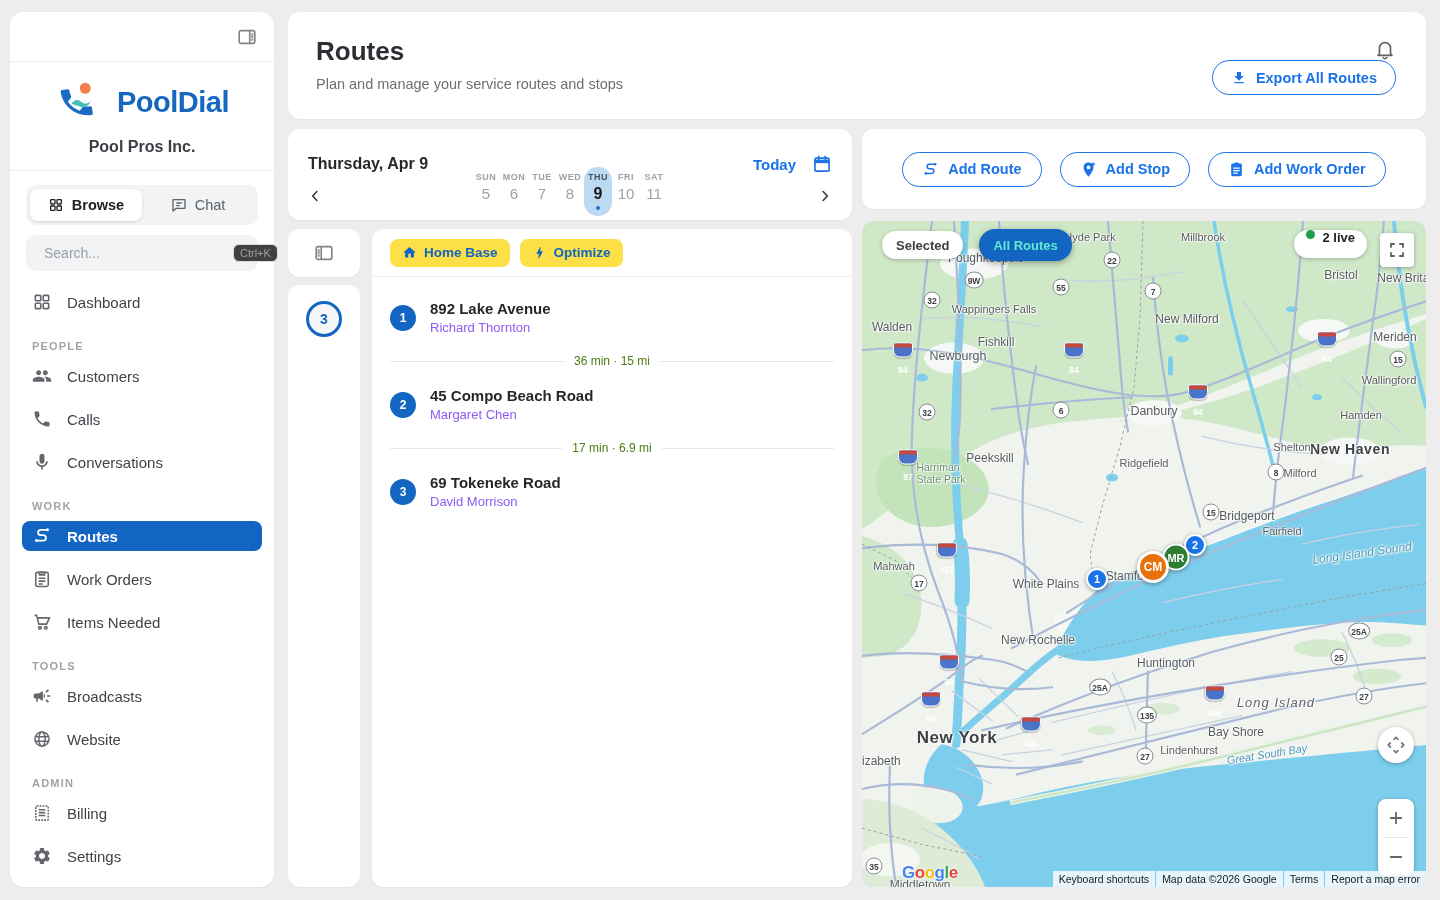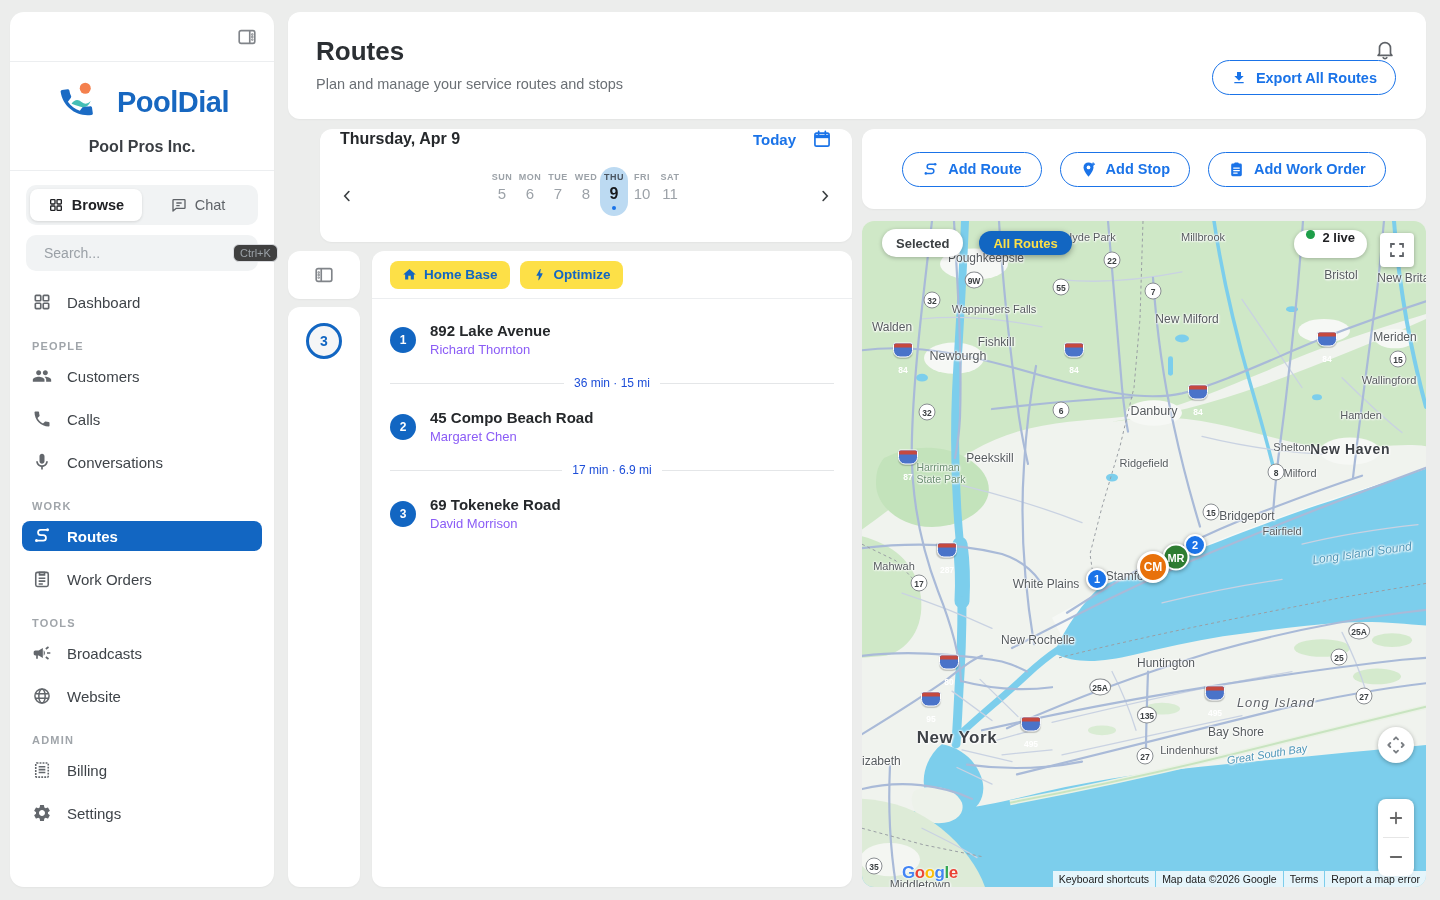--- a/index.html
+++ b/index.html
@@ -44,21 +44,21 @@
   .export-btn { position:absolute; right:30px; top:48px; height:35px; border:1.5px solid #1A73E8; border-radius:18px; display:flex; align-items:center; gap:9px; padding:0 18px; color:#1A73E8; font-size:14.5px; font-weight:700; background:#fff; cursor:pointer; }
   .export-btn .icon { width:16px; height:16px; }
   .bell-wrap { position:absolute; right:18px; top:14px; width:46px; height:46px; border-radius:50%; background:#fff; display:flex; align-items:center; justify-content:center; cursor:pointer; }
   .bell-wrap .icon { width:22px; height:22px; color:#5F6368; }
 
   .content-row { flex:1; display:flex; gap:10px; }
   .left-col { width:564px; display:flex; flex-direction:column; gap:9px; }
   .right-col { flex:1; display:flex; flex-direction:column; gap:12px; }
 
   
-  .date-card { height:113px; position:relative; padding:0 20px 0;margin-left:32px; }
+  .date-card { height:91px; position:relative; padding:25px 20px 0; }
   .date-top { display:flex; align-items:center; }
   .date-label { font-size:16px; font-weight:700; color:#26292C; }
   .date-top .spacer { flex:1; }
   .today-link { color:#1A73E8; font-size:15px; font-weight:600; cursor:pointer; margin-right:16px; }
   .cal-ic { width:20px; height:20px; color:#1A73E8; cursor:pointer; }
   .days-row { position:absolute; left:0; right:0; top:34px; height:56px; display:flex; align-items:center; justify-content:center; }
   .chev { position:absolute; top:24px; width:18px; height:18px; color:#3C4043; cursor:pointer; }
   .chev.l { left:18px; } .chev.r { right:18px; }
   .day { width:28px; display:flex; flex-direction:column; align-items:center; padding:5px 0 6px; border-radius:14px; cursor:pointer; }
   .day .dow { font-size:9px; font-weight:700; letter-spacing:.5px; color:#9CA2A8; }
@@ -79,21 +79,21 @@
   .list-head { height:48px; display:flex; align-items:center; gap:10px; padding:0 18px; border-bottom:1px solid #ECEEF0; }
   .chip { height:28px; background:#fde047; border-radius:8px; display:flex; align-items:center; gap:7px; padding:0 12px; color:#1266C2; font-size:13.5px; font-weight:700; cursor:pointer; }
   .chip .icon { width:15px; height:15px; }
   .stops { padding:10px 18px; }
   .stop-row { display:flex; align-items:center; gap:14px; padding:13px 0; cursor:pointer; }
   .stop-num { width:26px; height:26px; border-radius:50%; background:#1266C2; color:#fff; font-size:12px; font-weight:700; display:flex; align-items:center; justify-content:center; flex:none; }
   .stop-addr { font-size:15px; font-weight:700; color:#25282B; }
   .stop-cust { font-size:13px; color:#8b5cf6; margin-top:3px; }
   .leg-row { display:flex; align-items:center; gap:10px; margin:6px 0; }
   .leg-row .line { flex:1; height:1px; background:#E4E6E8; }
-  .leg-row .leg-txt { font-size:12px; color:#1d4ed8; white-space:nowrap; }
+  .leg-row .leg-txt { font-size:12px; color:#4d7c0f; white-space:nowrap; }
 
   
   .actions-card { height:80px; display:flex; align-items:center; justify-content:center; gap:18px; }
   .action-btn { height:35px; border:1.5px solid #1A73E8; border-radius:18px; background:#fff; display:flex; align-items:center; gap:9px; padding:0 19px; color:#1A73E8; font-size:14.5px; font-weight:700; cursor:pointer; }
   .action-btn .icon { width:17px; height:17px; }
 
   
   .map-card { flex:1; position:relative; overflow:hidden; border-radius:12px; background:#E8EDE6; }
   .map-canvas { position:absolute; inset:0; width:100%; height:100%; }
   .map-layer { position:absolute; inset:0; pointer-events:none; }
@@ -104,21 +104,21 @@
   .mlabel.park { color:#6C8F72; }
   .shield { position:absolute; transform:translate(-50%,-50%); z-index:2; display:flex; align-items:center; justify-content:center; }
   .shield.c { min-width:17px; height:17px; padding:0 2px; border-radius:50%; background:#fff; border:1.5px solid #8A8E92; color:#3C4043; font-size:8.5px; font-weight:700; }
   .shield.i { min-width:20px; height:15px; padding:0 2px; border-radius:2px 2px 7px 7px; background:#4A73C9; border:1px solid #fff; color:#fff; font-size:8.5px; font-weight:700; position:absolute; box-shadow:0 1px 1px rgba(0,0,0,.2); }
   .shield.i::before { content:""; position:absolute; top:0; left:0; right:0; height:4px; background:#C5493F; border-radius:2px 2px 0 0; }
   .shield.i span { position:relative; top:19px; }
   .marker { position:absolute; transform:translate(-50%,-50%); border-radius:50%; color:#fff; font-weight:700; display:flex; align-items:center; justify-content:center; border:2px solid #fff; box-shadow:0 1px 4px rgba(0,0,0,.4); z-index:4; cursor:pointer; }
   .map-btns { position:absolute; left:20px; top:8px; display:flex; align-items:center; gap:16px; z-index:5; }
   .map-mode { border-radius:17px; display:flex; align-items:center; padding:0 14px; font-size:13px; cursor:pointer; }
   .map-mode.off { background:#fff; height:28px; color:#3C4043; font-weight:600; box-shadow:0 1px 4px rgba(0,0,0,.25); }
-  .map-mode.on { background:#1266C2; height:24px; color:#fde047; font-weight:700; box-shadow:0 2px 6px rgba(0,0,0,.35); }
+  .map-mode.on { background:#1266C2; height:32px; color:#5eead4; font-weight:700; box-shadow:0 2px 6px rgba(0,0,0,.35); }
   .live-badge { position:absolute; right:59px; top:9px; height:28px; background:#fff; border-radius:14px; display:flex; gap:7px; padding:0 12px; font-size:13px; font-weight:600; color:#202124; box-shadow:0 1px 4px rgba(0,0,0,.25); z-index:5; }
   .live-dot { width:9px; height:9px; border-radius:50%; background:#1E9E4A; }
   .fs-btn { position:absolute; right:12px; top:12px; width:34px; height:34px; background:#fff; border-radius:4px; box-shadow:0 1px 4px rgba(0,0,0,.3); display:flex; align-items:center; justify-content:center; z-index:5; cursor:pointer; }
   .fs-btn .icon { width:18px; height:18px; color:#5F6368; }
   .pan-btn { position:absolute; right:12px; top:506px; width:36px; height:36px; border-radius:50%; background:#fff; box-shadow:0 1px 4px rgba(0,0,0,.3); display:flex; align-items:center; justify-content:center; z-index:5; cursor:pointer; }
   .pan-btn .icon { width:22px; height:22px; color:#7A7E83; }
   .zoom-ctl { position:absolute; right:12px; top:578px; width:36px; background:#fff; border-radius:8px; box-shadow:0 1px 4px rgba(0,0,0,.3); z-index:5; overflow:hidden; }
   .zoom-ctl .zbtn { height:38px; display:flex; align-items:center; justify-content:center; color:#666; cursor:pointer; }
   .zoom-ctl .zdiv { height:1px; background:#E6E6E6; margin:0 5px; }
   .zoom-ctl svg { width:18px; height:18px; }
@@ -244,20 +244,30 @@
       </div>
       <div class="nav-item">
         <span class="icon">
           <svg viewBox="0 0 24 24" fill="none" stroke="currentColor" stroke-width="1.9">
             <rect x="4.5" y="4" width="15" height="17" rx="2"></rect>
             <path d="M9 4h6v3H9z"></path>
             <path d="M8 11h8M8 14.5h8M8 18h5"></path>
           </svg>
         </span>
         <span class="lbl">Work Orders</span>
+      </div>
+      <div class="nav-item">
+        <span class="icon">
+          <svg viewBox="0 0 24 24" fill="none" stroke="currentColor" stroke-width="1.9" stroke-linejoin="round">
+            <path d="M3 4h2.5l2.7 10.5h9.3L21 7H7"></path>
+            <circle cx="9.5" cy="19" r="1.6"></circle>
+            <circle cx="16.5" cy="19" r="1.6"></circle>
+          </svg>
+        </span>
+        <span class="lbl">Items Needed</span>
       </div>
       <div class="nav-heading">TOOLS</div>
       <div class="nav-item">
         <span class="icon">
           <svg viewBox="0 0 24 24" fill="currentColor">
             <path d="M18 11v2h4v-2h-4zm-2 6.61c.96.71 2.21 1.65 3.2 2.39.4-.53.8-1.07 1.2-1.6-.99-.74-2.24-1.68-3.2-2.4-.4.54-.8 1.08-1.2 1.61zM20.4 5.6c-.4-.53-.8-1.07-1.2-1.6-.99.74-2.24 1.68-3.2 2.4.4.53.8 1.07 1.2 1.6.96-.72 2.21-1.65 3.2-2.4zM4 9c-1.1 0-2 .9-2 2v2c0 1.1.9 2 2 2h1v4h2v-4h1l5 3V6L8 9H4zm11.5 3c0-1.33-.58-2.53-1.5-3.35v6.69c.92-.81 1.5-2.01 1.5-3.34z"></path>
           </svg>
         </span>
         <span class="lbl">Broadcasts</span>
       </div>

